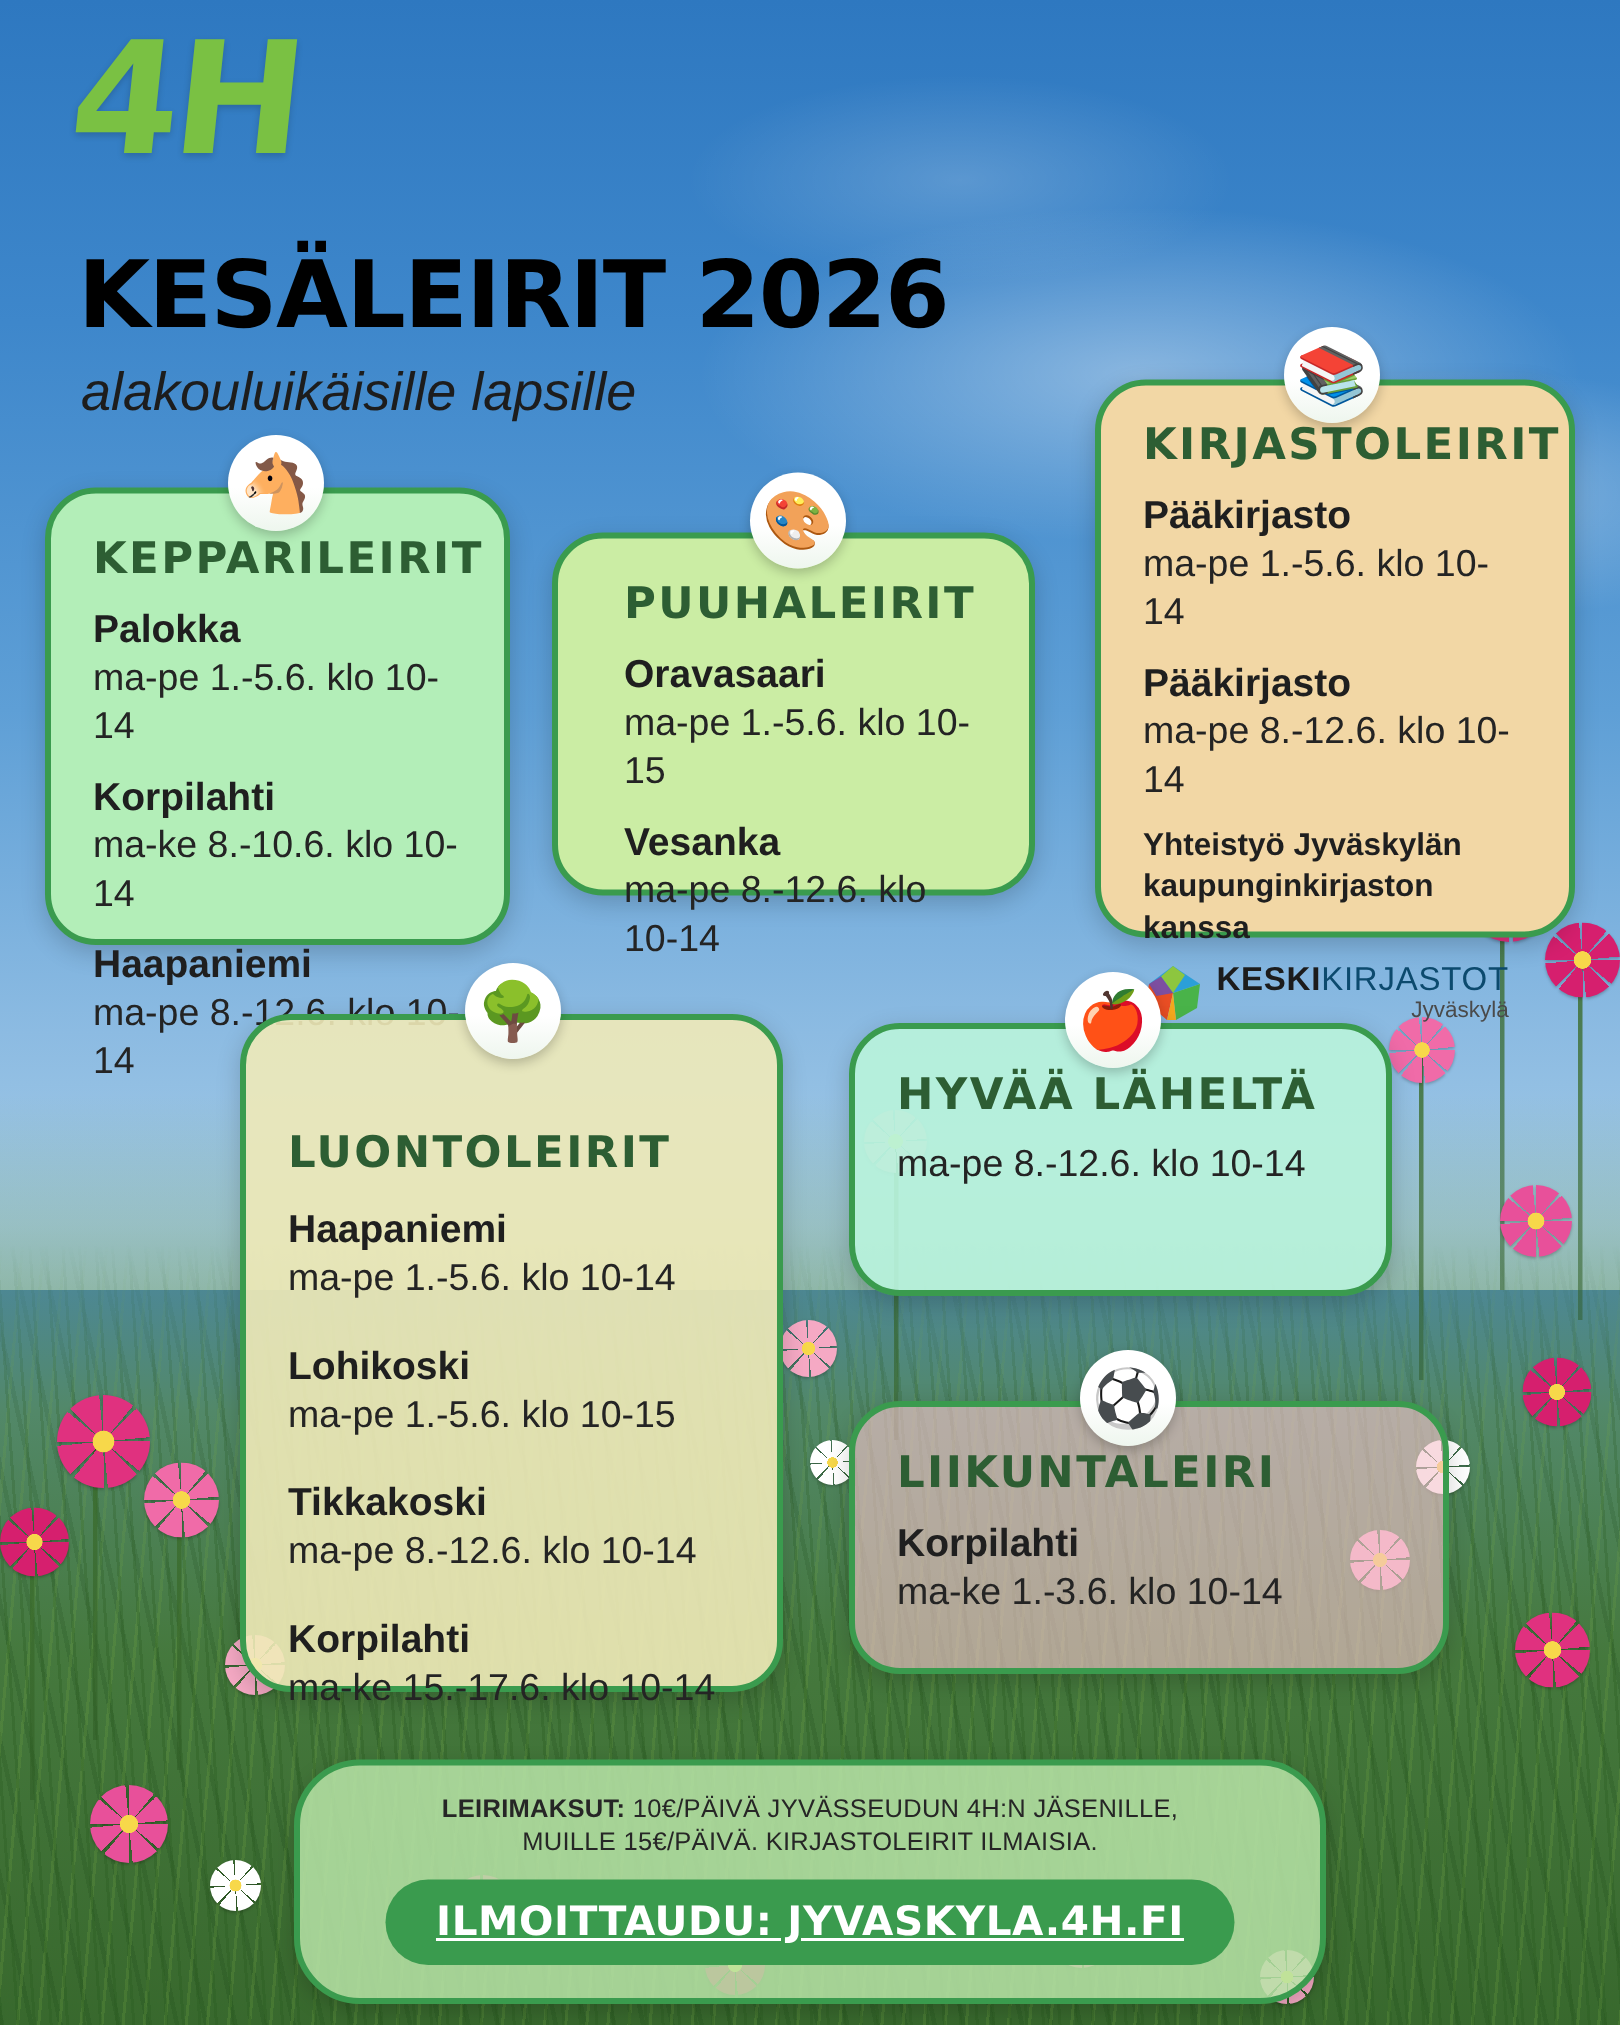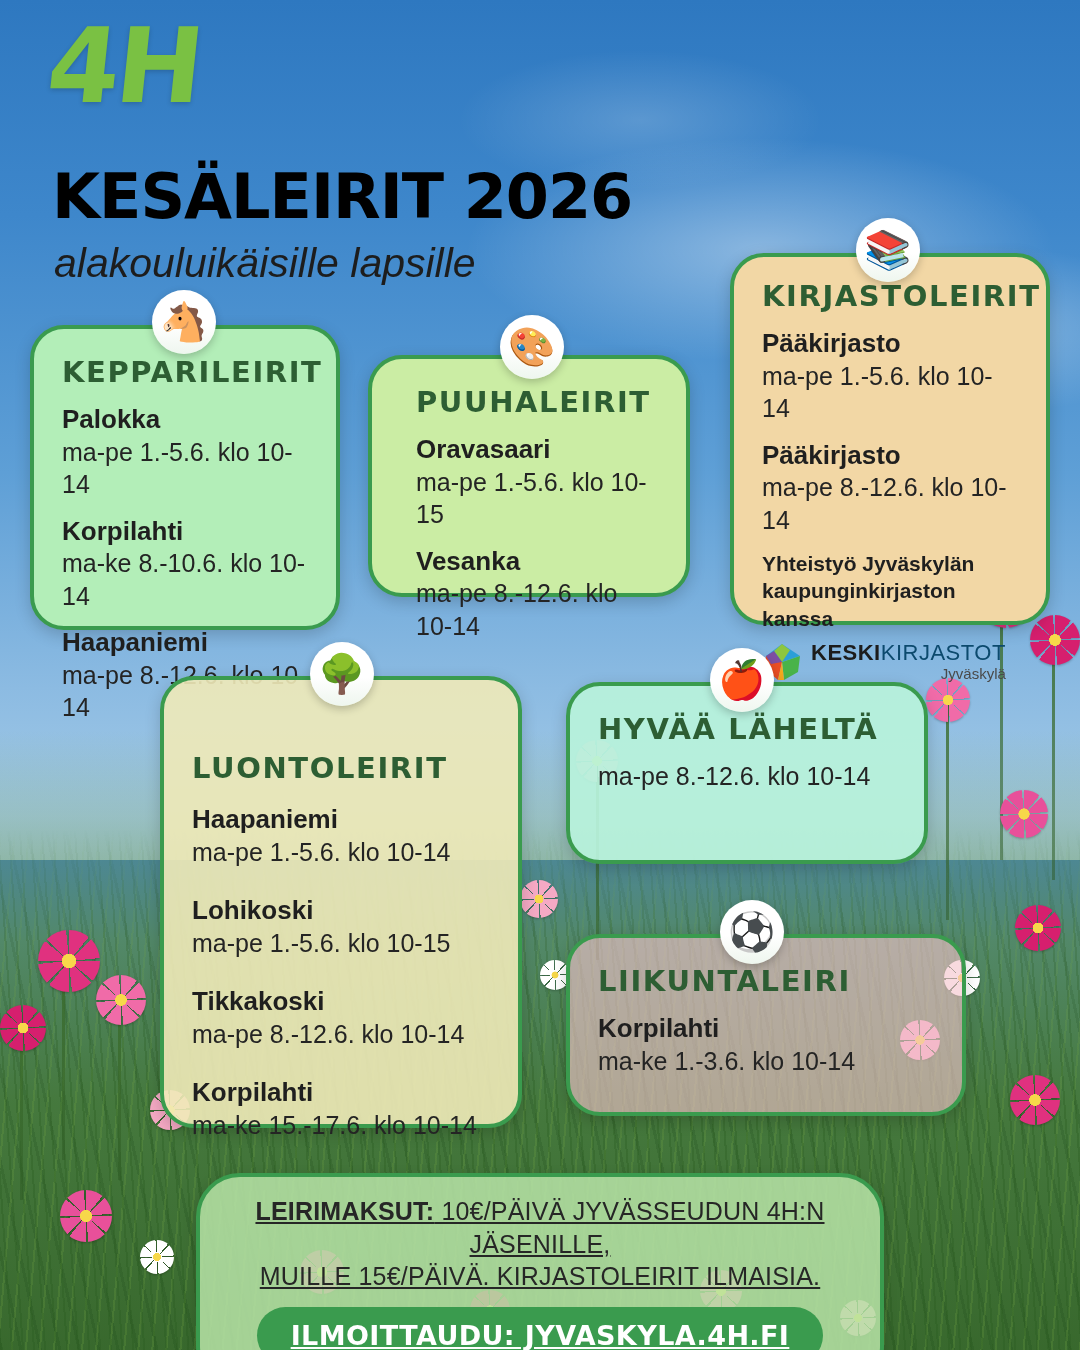--- a/index.html
+++ b/index.html
@@ -74,21 +74,21 @@
     letter-spacing:-1px; padding-bottom:8px;
     text-shadow:0 2px 5px rgba(0,0,0,.18);
   }
   .title {
     position:absolute; left:52px; top:160px;
     font-size:62px; font-weight:900; color:#000000; letter-spacing:-1px;
     font-family:"DejaVu Sans", sans-serif;
   }
   .subtitle {
     position:absolute; left:54px; top:240px;
-    font-size:41px; font-style:italic; font-weight:500; color:#1d1d1d;
+    font-size:36px; font-style:italic; font-weight:500; color:#1d1d1d;
   }
 
   
   .card {
     position:absolute;
     border:4px solid #3a9b4e;
     border-radius:34px;
     box-shadow:0 5px 16px rgba(0,0,0,.18);
     padding:26px 28px 24px 28px;
   }
@@ -131,21 +131,21 @@
   .coop { font-size:21px; font-weight:800; color:#1f1f1f; line-height:1.3; margin-top:4px; }
 
   
   .footer {
     position:absolute; left:196px; top:1173px; width:688px;
     border:4px solid #3a9b4e; border-radius:44px;
     padding:18px 26px 22px;
     text-align:center;
     box-shadow:0 5px 14px rgba(0,0,0,.18);
   }
-  .fee { font-size:25px; color:#262626; line-height:1.3; letter-spacing:.2px;text-decoration:underline; }
+  .fee { font-size:17px; color:#262626; line-height:1.3; letter-spacing:.2px; }
   .fee b { font-weight:900; }
   .cta {
     display:inline-block; margin-top:14px;
     background:#3a9b4e; color:#ffffff;
     font-size:27px; font-weight:900; letter-spacing:.4px;
     padding:13px 34px; border-radius:34px;
     font-family:"DejaVu Sans", sans-serif;
   }
 </style>
 </head>

